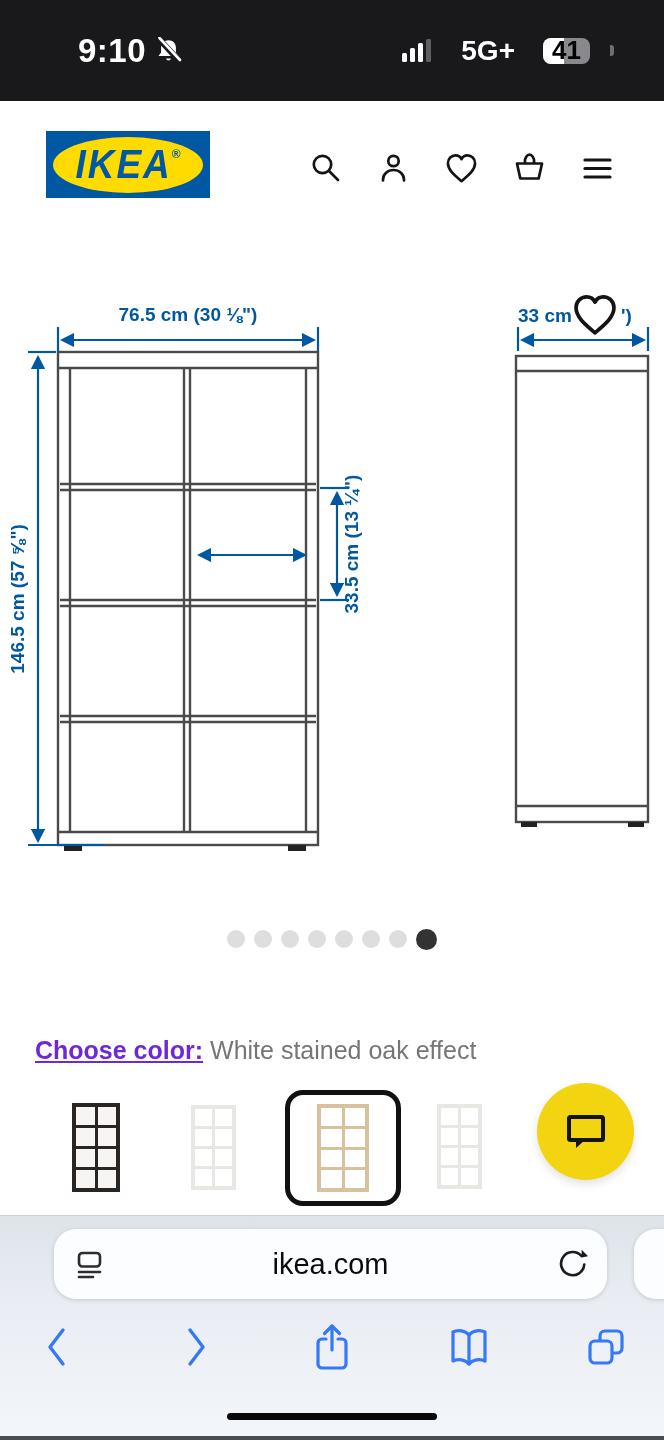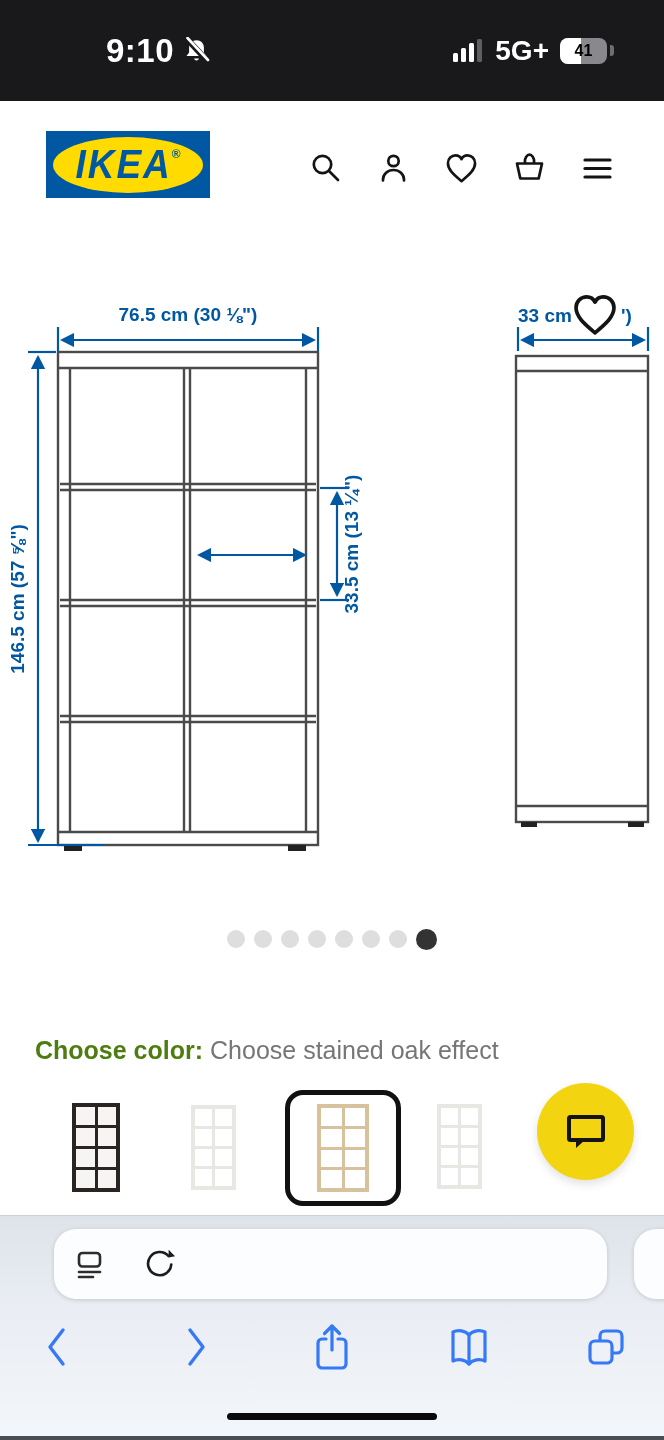--- a/index.html
+++ b/index.html
@@ -4,28 +4,28 @@
 <style>
   * { margin:0; padding:0; box-sizing:border-box; }
   html,body { background:#e8e8e8; }
   .screen {
     position:relative; width:664px; height:1440px; margin:0 auto;
     background:#ffffff; overflow:hidden;
     font-family:"Liberation Sans", sans-serif;
   }
   
   .status-bar { position:absolute; left:0; top:0; width:664px; height:101px; background:#19191b; }
-  .status-left { position:absolute; left:78px; top:0; height:101px; display:flex; align-items:center; gap:9px;margin-left:28px; }
+  .status-left { position:absolute; left:78px; top:0; height:101px; display:flex; align-items:center; gap:9px; }
   .status-time { color:#fff; font-size:33px; font-weight:700; letter-spacing:.5px; }
-  .status-right { position:absolute; right:50px; top:0; height:101px; display:flex; align-items:center; gap:11px; }
+  .status-right { position:absolute; right:50px; top:0; height:101px; display:flex; align-items:center; gap:28px; }
   .net-label { color:#fff; font-size:28px; font-weight:600; }
   .battery { position:relative; width:47px; height:26px; border-radius:8px; background:#89898d; overflow:hidden; }
   .battery-fill { position:absolute; left:0; top:0; bottom:0; width:45%; background:#fff; }
   .battery-num { position:absolute; inset:0; display:flex; align-items:center; justify-content:center;
-                 font-size:16px; font-weight:700; color:#000; }
+                 font-size:26px; font-weight:700; color:#000; }
   .battery-nub { width:4px; height:11px; background:#6e6e72; border-radius:0 3px 3px 0; margin-left:-8px; }
   
   .ikea-logo { position:absolute; left:46px; top:131px; width:164px; height:67px; background:#0058A3;
                display:flex; align-items:center; justify-content:center; cursor:pointer; }
   .ikea-oval { width:150px; height:56px; background:#FFDB00; border-radius:50%;
                display:flex; align-items:center; justify-content:center; }
   .ikea-word { color:#0058A3; font-weight:900; font-style:italic; font-size:37px; letter-spacing:2px;
                line-height:1; transform:scaleY(1.1); }
   .ikea-reg { font-size:12px; font-style:normal; vertical-align:18px; letter-spacing:0; }
   .header-icons { position:absolute; top:145px; left:308px; display:flex; gap:33px; align-items:center; }
@@ -40,21 +40,21 @@
   .dim-side-left { left:518px; top:305px; }
   .dim-side-right { left:621px; top:305px; }
   .fav-heart { position:absolute; left:572px; top:293px; cursor:pointer; }
   
   .dots { position:absolute; left:0; right:0; top:926px; height:26px; display:flex;
           align-items:center; justify-content:center; gap:9px; }
   .dot { width:18px; height:18px; border-radius:50%; background:#dedede; cursor:pointer; }
   .dot.active { width:21px; height:21px; background:#333333; }
   
   .choose-color { position:absolute; left:35px; top:1036px; font-size:25px; color:#767676; }
-  .choose-color b { color:#4d7c0f; font-weight:700; }
+  .choose-color b { color:#6d28d9; font-weight:700;text-decoration:underline; }
   
   .mini-shelf { display:grid; grid-template-columns:1fr 1fr; grid-template-rows:repeat(4,1fr);
                 gap:3px; padding:4px; }
   .mini-shelf .cell { background:#ffffff; }
   .shelf-black { background:#2a2523; }
   .shelf-black .cell { background:#f6f5f4; }
   .shelf-white { background:#e9e7e4; }
   .shelf-oak { background:#d7c29d; }
   .swatch { position:absolute; cursor:pointer; }
   .sw1 { left:72px;  top:1103px; width:48px; height:89px; }
@@ -234,21 +234,21 @@
       <div class="dot"></div>
       <div class="dot"></div>
       <div class="dot"></div>
       <div class="dot"></div>
       <div class="dot active"></div>
     </div>
 
   <div class="choose-color">
     <b>Choose color:</b>
     <span> </span>
-    <span>Choose stained oak effect</span>
+    <span>White stained oak effect</span>
   </div>
 
   <div class="swatch sw1 mini-shelf shelf-black">
       <div class="cell"></div>
       <div class="cell"></div>
       <div class="cell"></div>
       <div class="cell"></div>
       <div class="cell"></div>
       <div class="cell"></div>
       <div class="cell"></div>
@@ -299,20 +299,21 @@
   <div class="chrome"></div>
 
   <div class="url-pill">
     <span class="pill-btn">
       <svg width="31" height="31" viewBox="0 0 31 31" fill="none" stroke="#2c2c2e" stroke-width="2.6" stroke-linecap="round">
         <rect x="5" y="4" width="21" height="13.5" rx="3.5"></rect>
         <line x1="5" y1="23" x2="26" y2="23"></line>
         <line x1="5" y1="28" x2="19" y2="28"></line>
       </svg>
     </span>
+    <span class="url-text">ikea.com</span>
     <span class="pill-btn">
       <svg width="34" height="34" viewBox="0 0 36 36" fill="none">
         <path d="M28 9.5 A12.3 12.3 0 1 0 31 18.5" stroke="#1c1c1e" stroke-width="2.8" stroke-linecap="round"></path>
         <path d="M28.2 11.2 L28.2 2.8 L35 9.8 Z" fill="#1c1c1e"></path>
       </svg>
     </span>
   </div>
   <div class="pill-stub"></div>
 
   <div class="toolbar">

